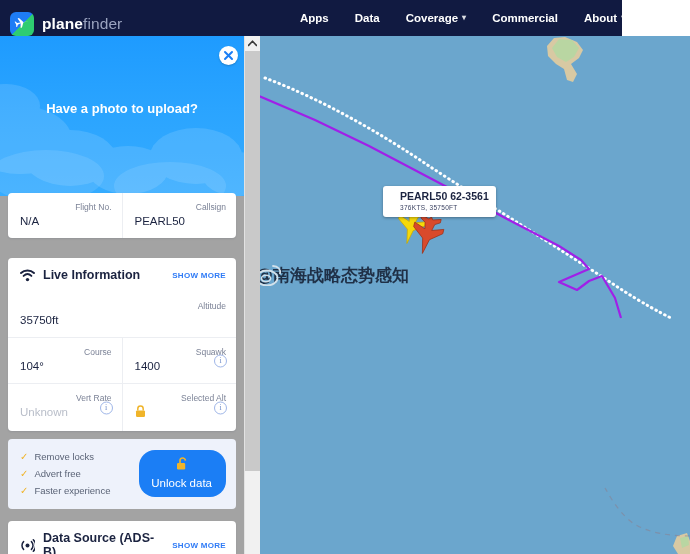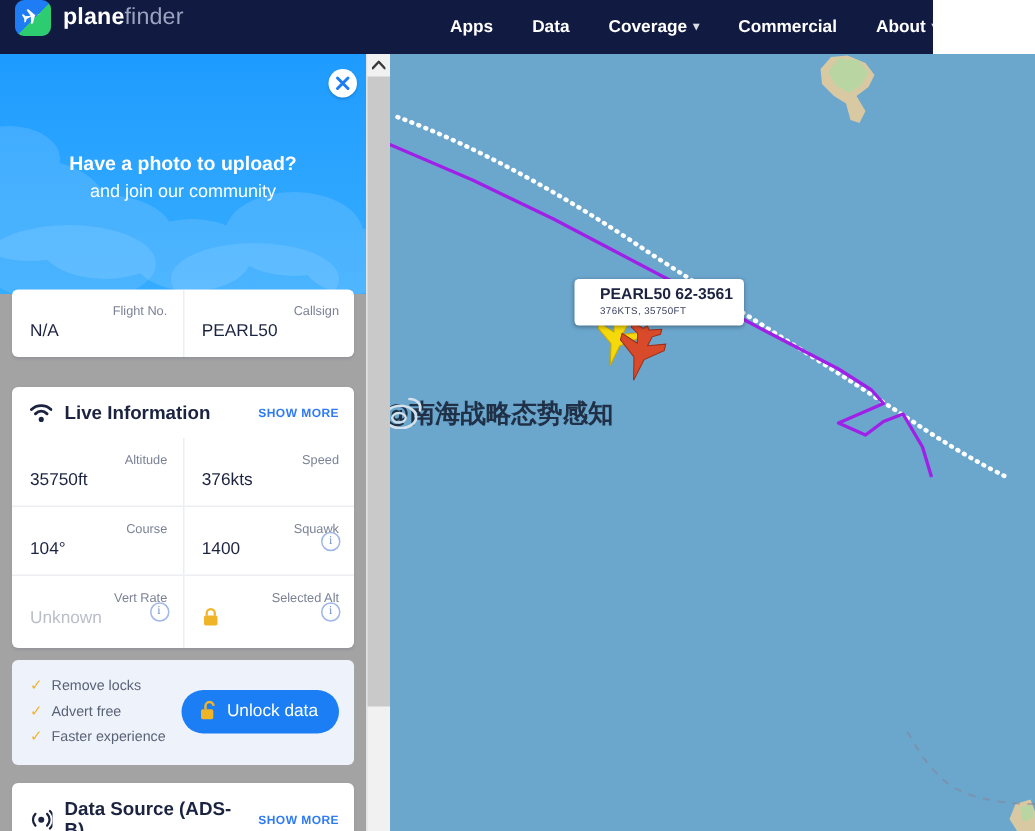--- a/index.html
+++ b/index.html
@@ -13,21 +13,21 @@
     position: relative;
     width: 690px; height: 554px;
     overflow: hidden;
   }
 
   
   .topnav {
     position: absolute; left: 0; top: 0;
     width: 622px; height: 36px;
     background: #111a41;
-    display: flex; align-items: flex-start;
+    display: flex; align-items: flex-end;
     z-index: 60;
   }
   .brand {
     display: flex; align-items: center;
     margin-left: 10px;
     gap: 8px;
   }
   .brand-mark {
     position: relative;
     width: 24px; height: 24px;
@@ -183,20 +183,21 @@
   .tick { color: #f0b429; font-size: 10px; line-height: 1; }
   .unlock-btn {
     background: #1b7ef5;
     color: #ffffff;
     border-radius: 16px;
     padding: 7px 14px 8px 12px;
     font-size: 11.5px;
     display: flex; align-items: center; gap: 6px;
     cursor: pointer;
     white-space: nowrap;
+    flex-direction: column;
   }
 
   
   .scrollbar {
     position: absolute; left: 244px; top: 36px;
     width: 15px; height: 518px;
     background: #f1f1f1;
     border-left: 1px solid #e2e2e2;
     z-index: 40;
   }
@@ -316,21 +317,20 @@
       </svg>
 
       <div class="close-btn">
         <svg width="11" height="11" viewBox="0 0 11 11">
           <path d="M2 2 L9 9 M9 2 L2 9" stroke="#1b7ef5" stroke-width="2" stroke-linecap="round"></path>
         </svg>
       </div>
 
       <div class="promo-text">
         <div class="p1">Have a photo to upload?</div>
-        <div class="p3">and join our community</div>
       </div>
     </div>
 
     <div class="card flight">
       <div class="grid2 row">
         <div class="cell">
           <div class="k">Flight No.</div>
           <div class="v">N/A</div>
         </div>
         <div class="cell">
@@ -350,24 +350,20 @@
           <circle cx="7.5" cy="10.6" r="1.7" fill="#1b2340"></circle>
         </svg>
         <div class="title">Live Information</div>
         <div class="more">SHOW MORE</div>
       </div>
 
       <div class="grid2 row">
         <div class="cell">
           <div class="k">Altitude</div>
           <div class="v">35750ft</div>
-        </div>
-        <div class="cell">
-          <div class="k">Speed</div>
-          <div class="v">376kts</div>
         </div>
       </div>
 
       <div class="grid2 row">
         <div class="cell">
           <div class="k">Course</div>
           <div class="v">104°</div>
         </div>
         <div class="cell">
           <div class="k">Squawk</div>

